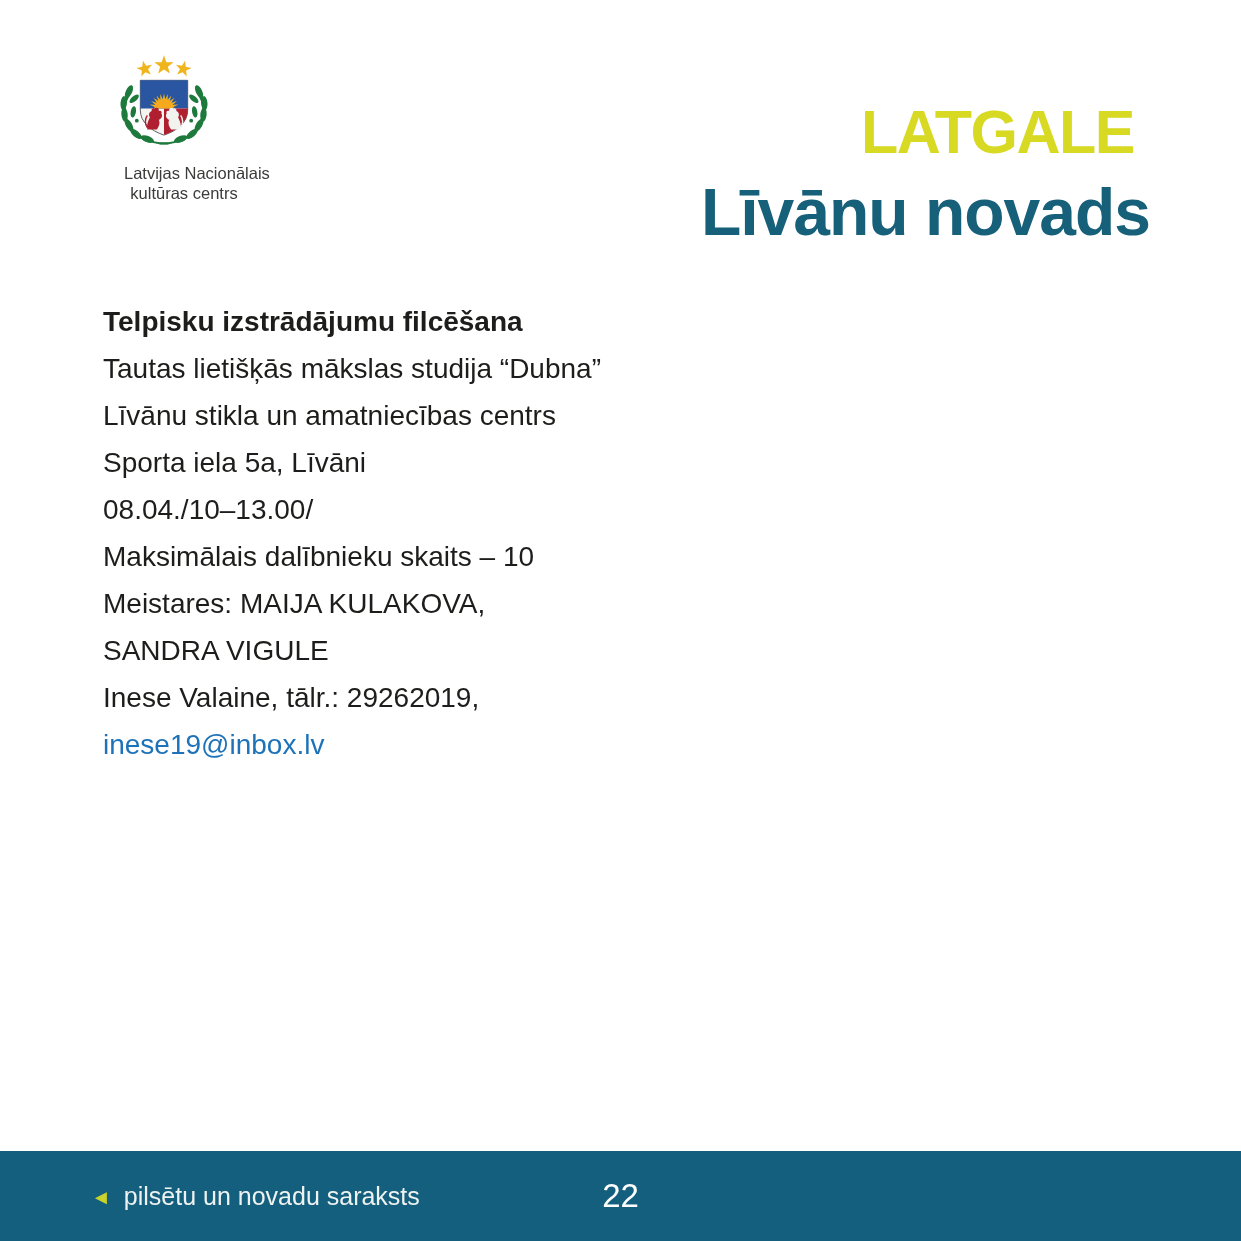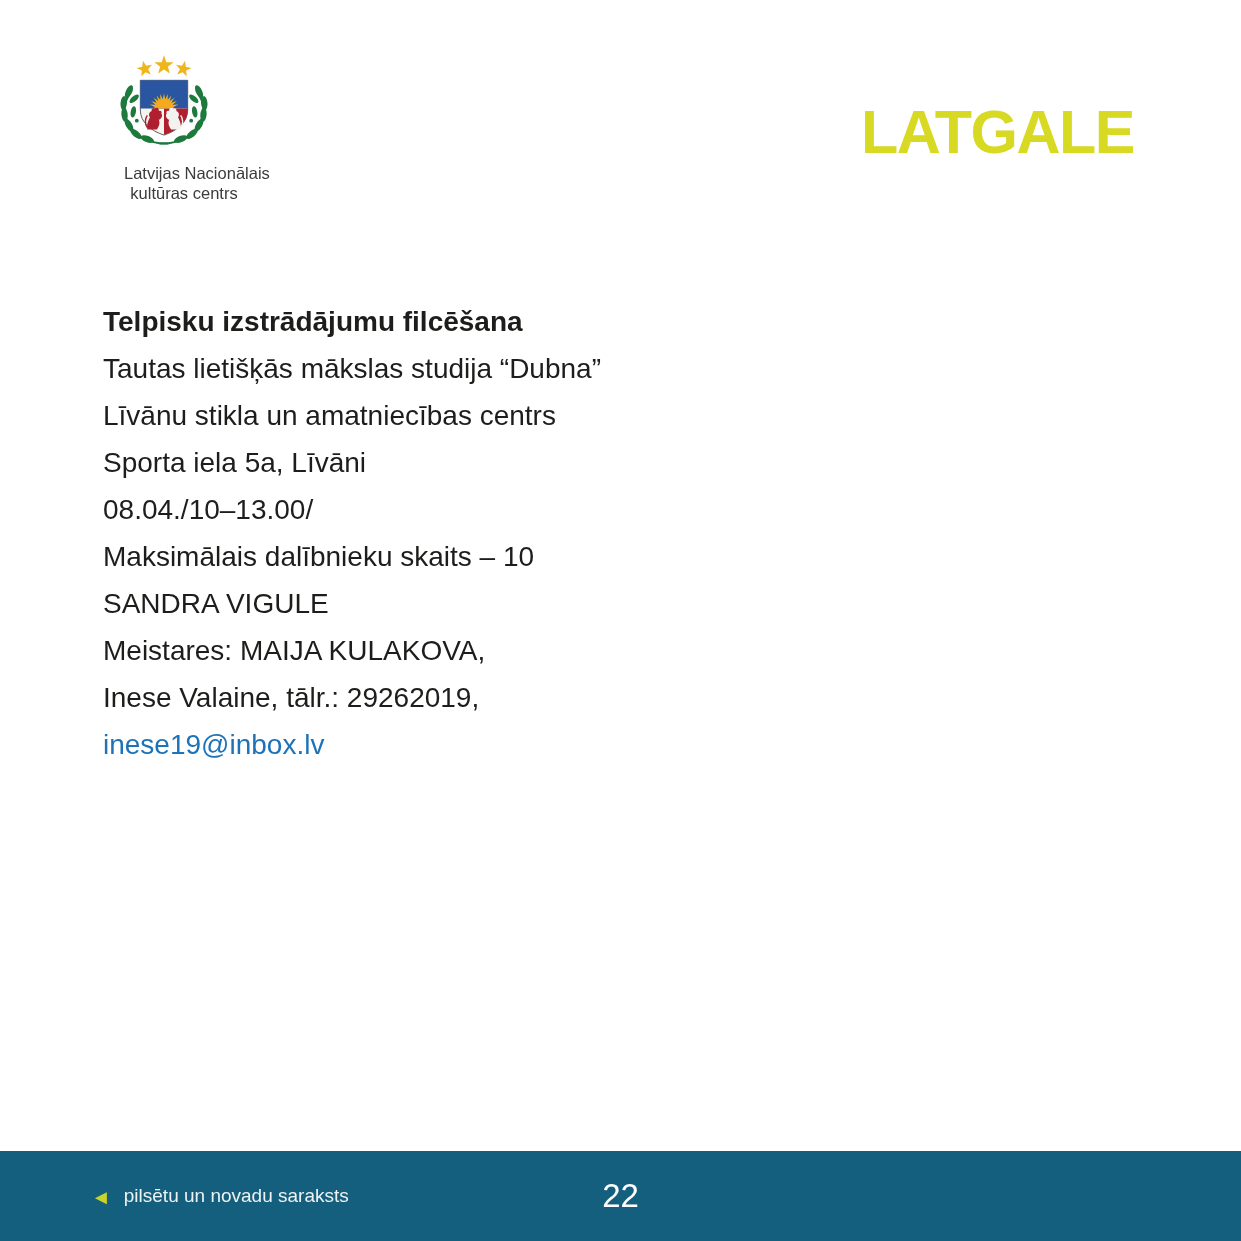--- a/index.html
+++ b/index.html
@@ -79,21 +79,21 @@
   }
   .back-link {
     position: absolute; left: 91px; top: 0; height: 90px;
     display: flex; align-items: center; gap: 13px;
     cursor: pointer;
   }
   .back-arrow {
     color: #c9d32b; font-size: 20px; line-height: 1;
     transform: translateY(1px);
   }
-  .back-label { color: #eef2f1; font-size: 19px; white-space: nowrap; }
+  .back-label { color: #eef2f1; font-size: 25px; white-space: nowrap; }
   .page-number {
     position: absolute; left: 0; top: 0; width: 100%; height: 90px;
     display: flex; align-items: center; justify-content: center;
     color: #ffffff; font-size: 33px;
   }
 </style>
 </head>
 <body>
 
 <div class="page">
@@ -155,31 +155,32 @@
     </svg>
     <div class="lnkc-label">
       <div>Latvijas Nacionālais</div>
       <div>kultūras centrs</div>
     </div>
   </div>
 
 
   <div class="titles">
     <h1 class="region-title">LATGALE</h1>
+    <h2 class="municipality-title">Līvānu novads</h2>
   </div>
 
   <main class="event">
     <p class="event-title">Telpisku izstrādājumu filcēšana</p>
     <p>Tautas lietišķās mākslas studija “Dubna”</p>
     <p>Līvānu stikla un amatniecības centrs</p>
     <p>Sporta iela 5a, Līvāni</p>
     <p>08.04./10–13.00/</p>
     <p>Maksimālais dalībnieku skaits – 10</p>
+    <p>Meistares: MAIJA KULAKOVA,</p>
     <p>SANDRA VIGULE</p>
-    <p>Meistares: MAIJA KULAKOVA,</p>
     <p>Inese Valaine, tālr.: 29262019,</p>
     <p><a class="email-link">inese19@inbox.lv</a></p>
   </main>
 
   <footer class="footer-bar">
     <div class="back-link">
       <span class="back-arrow">◄</span>
       <span class="back-label">pilsētu un novadu saraksts</span>
     </div>
     <div class="page-number">22</div>

